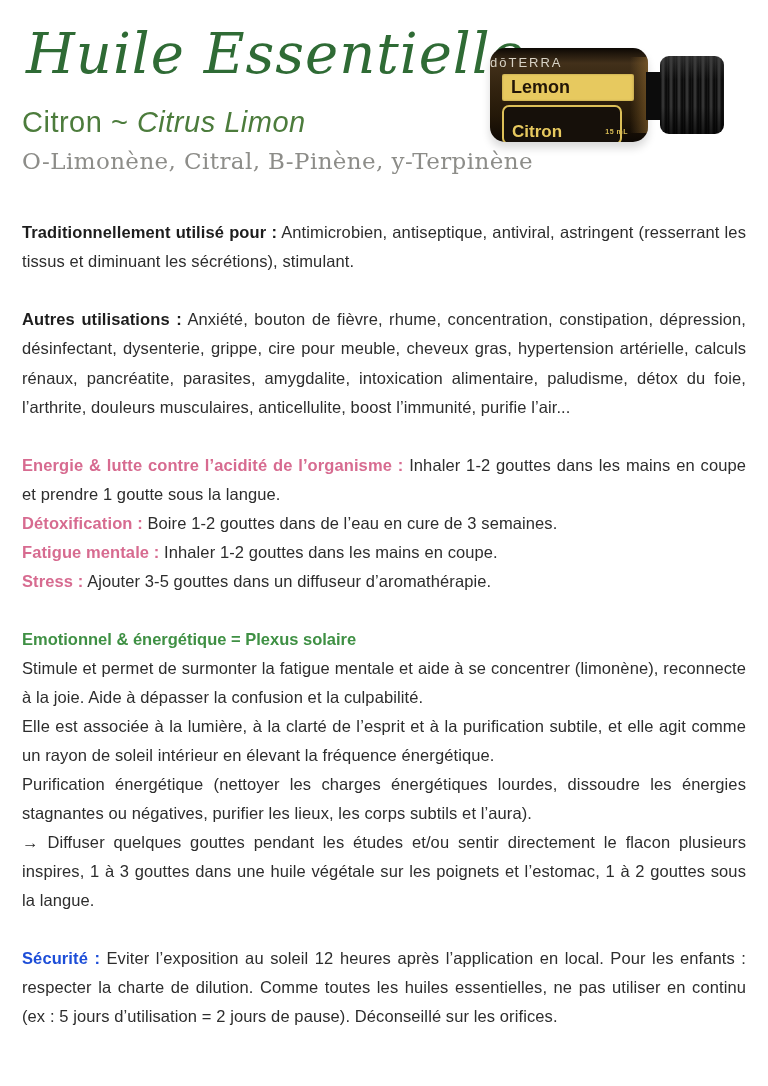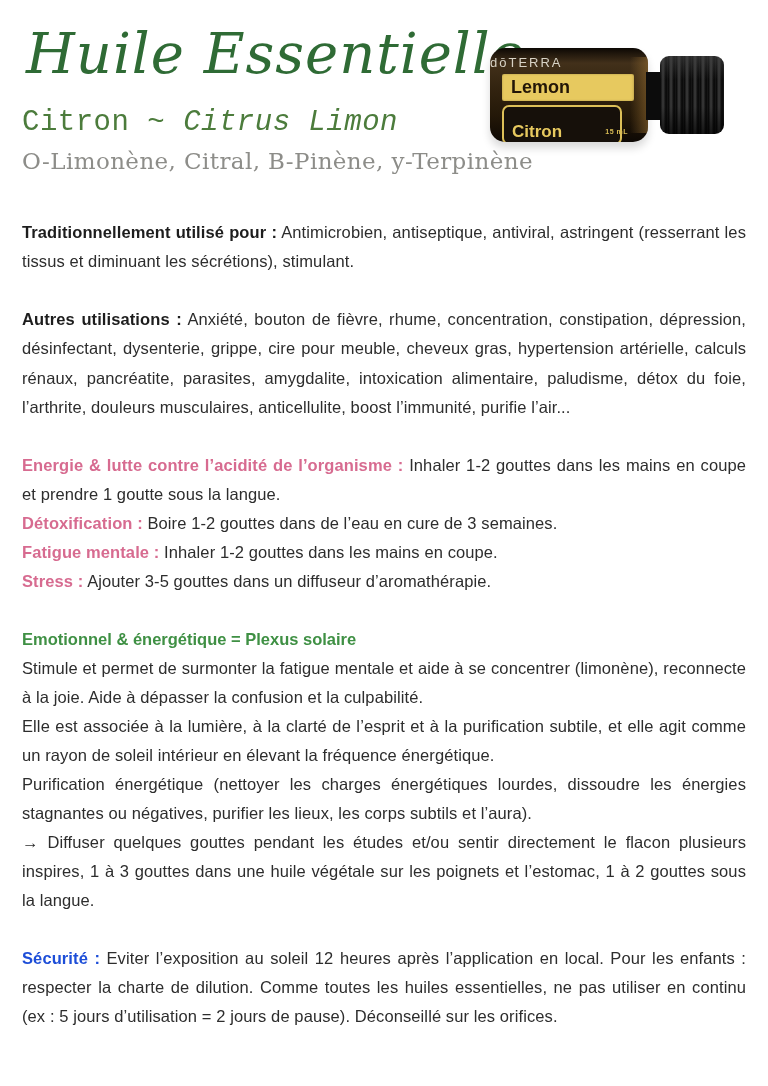--- a/index.html
+++ b/index.html
@@ -21,21 +21,21 @@
     font-style: italic;
     font-weight: normal;
     font-size: 56px;
     line-height: 1.15;
     color: #2f6b35;
     margin-left: 4px;
     letter-spacing: 1px;
   }
   .product-name {
     margin-top: 20px;
-    font-family: Liberation Mono, monospace;
+    font-family: Liberation Sans, sans-serif;
     font-size: 29px;
     color: #4c7c3c;
     letter-spacing: 0.5px;
   }
   .product-name .latin { font-style: italic; }
   .components {
     margin-top: 9px;
     font-family: "DejaVu Serif", serif;
     font-size: 23px;
     color: #8d8d89;

